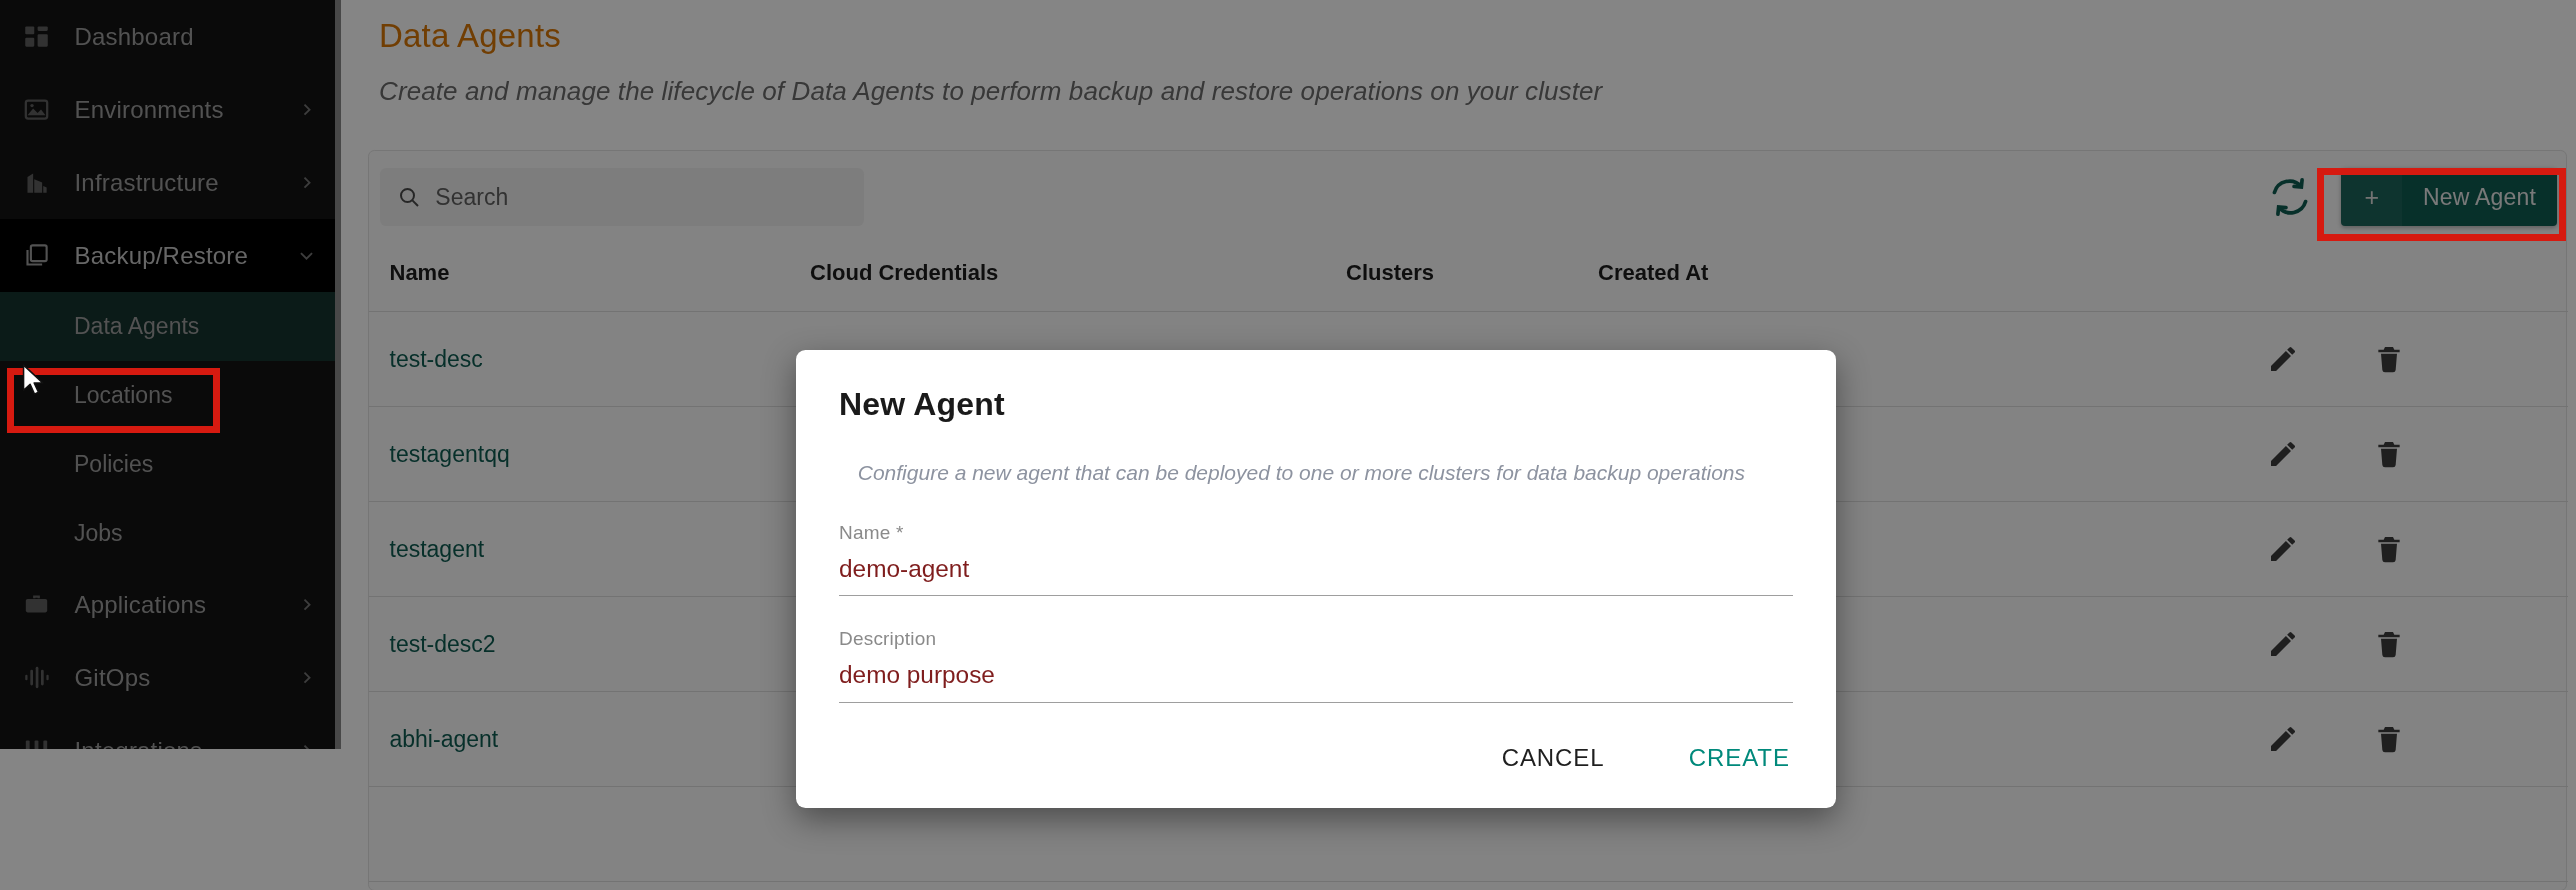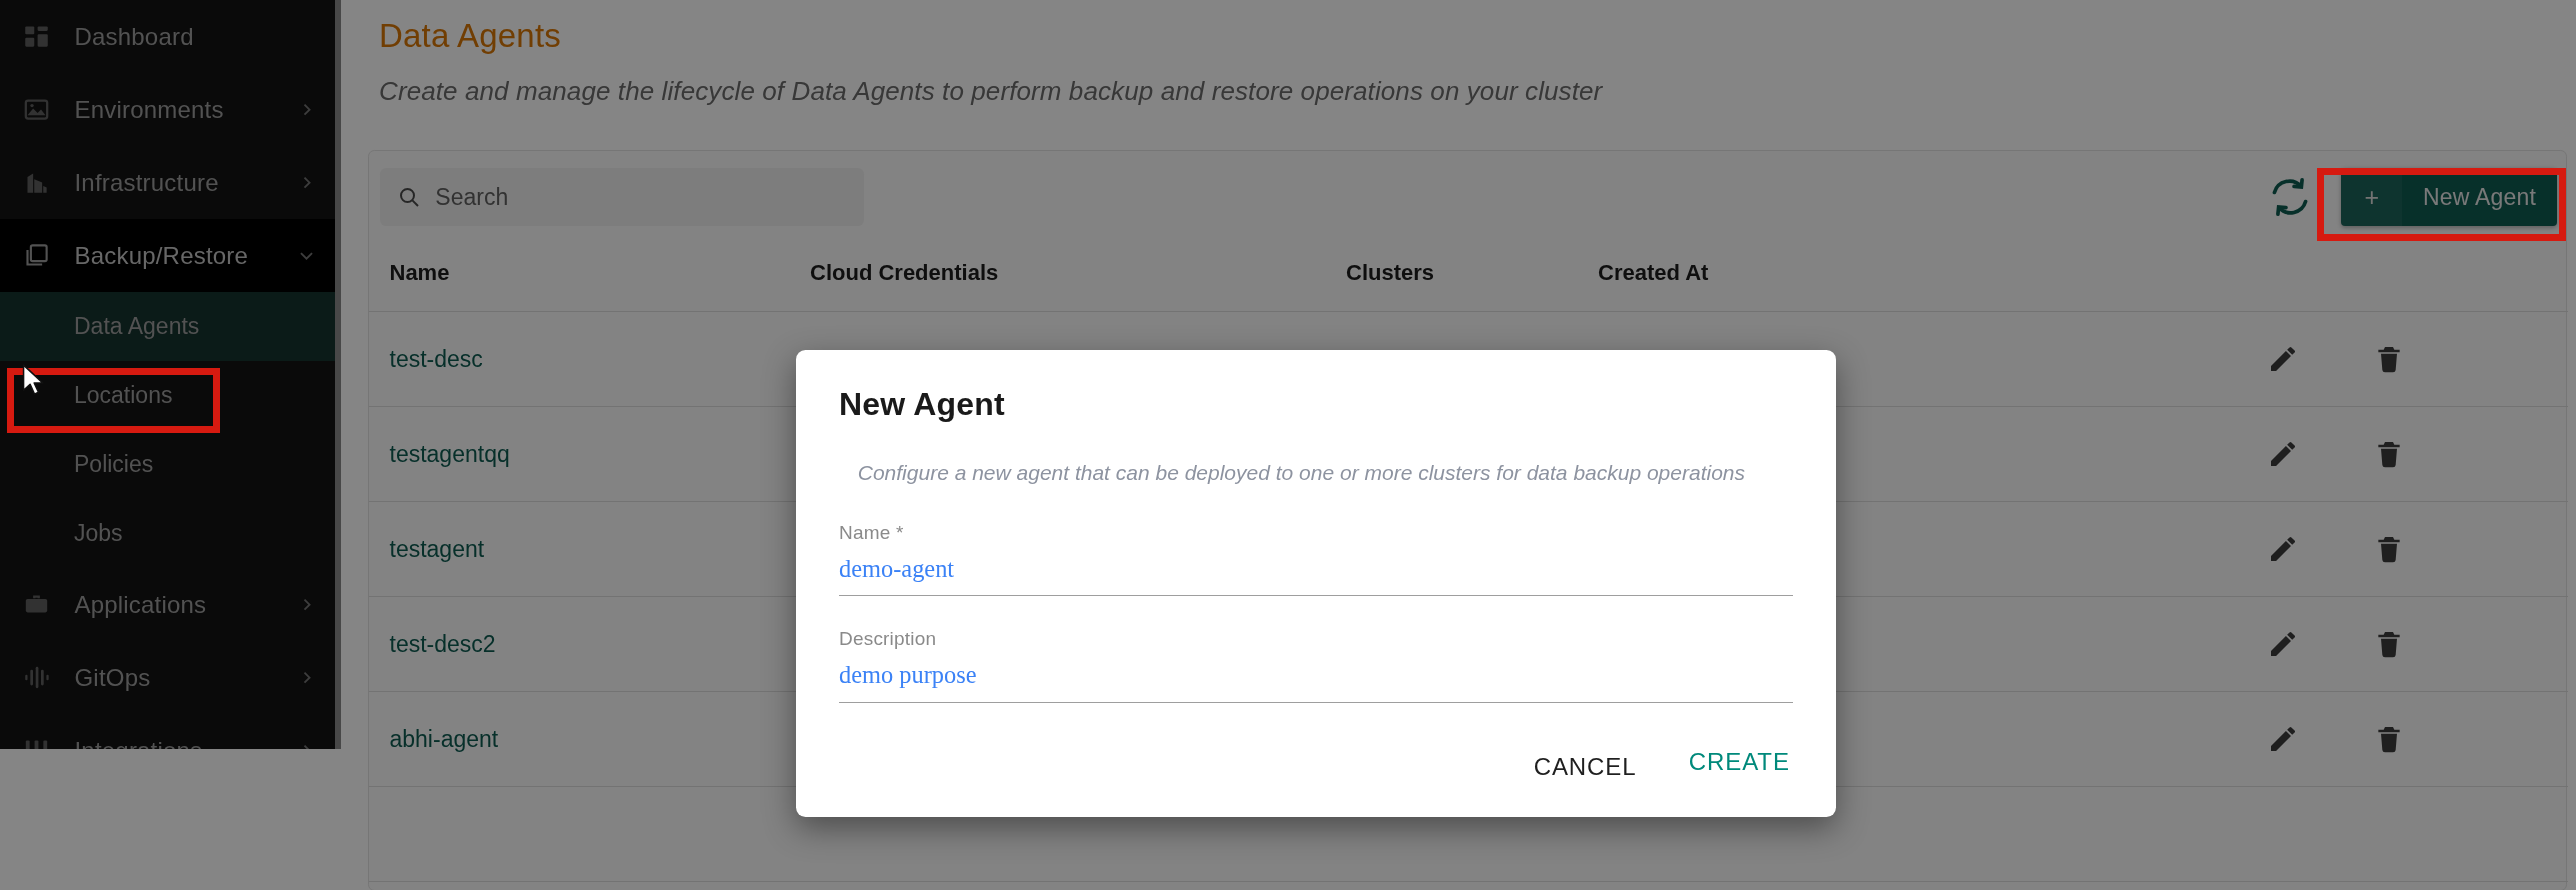--- a/index.html
+++ b/index.html
@@ -227,41 +227,41 @@
     font-size: 19px;
     color: #8a8a8a;
     margin-bottom: 9.5px;
     letter-spacing: 0.2px;
   }
   .field-input {
     width: 100%;
     border: none;
     border-bottom: 1.6px solid #9e9e9e;
     outline: none;
-    font-family: Liberation Serif, serif;
+    font-family: Liberation Sans, sans-serif;
     font-size: 24.4px;
-    color: #3b82f6;
+    color: #7f1d1d;
     padding: 1.6px 0 12.6px 0;
     background: transparent;
   }
   .modal-actions {
     margin-top: 36px;
     display: flex; justify-content: flex-end; align-items: center;
     gap: 46px;
   }
   .btn-text {
     background: none; border: none;
     font-family: "Liberation Sans", sans-serif;
     font-size: 24px;
     letter-spacing: 0.9px;
     cursor: pointer;
     padding: 4.7px 3.2px;
   }
-  .btn-cancel { color: #1f1f1f; margin-top: 9px; }
-  .btn-create { color: #00897b; }
+  .btn-cancel { color: #1f1f1f; }
+  .btn-create { color: #00897b; margin-left: 32px; }
 
   
   .cursor { position: absolute; left: 20.5px; top: 364px; z-index: 70; pointer-events: none; }
 </style>
 </head>
 <body>
 
 <div class="app">
 
   <nav class="sidebar">

